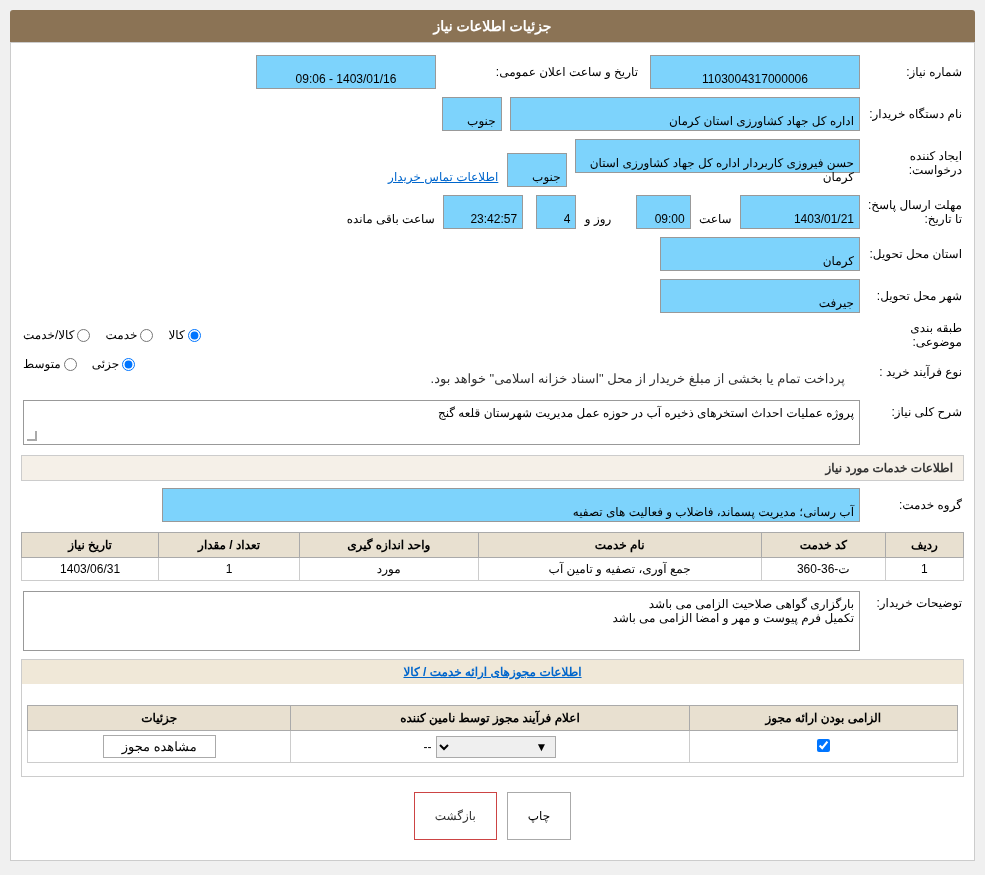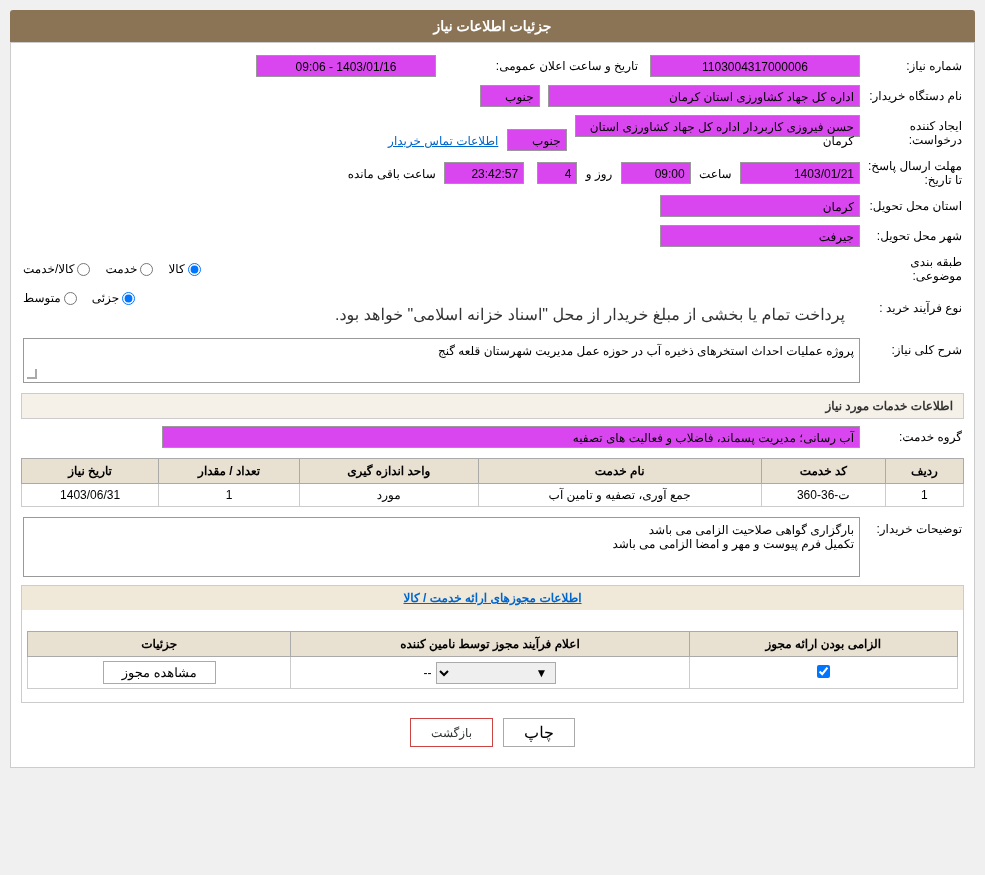--- a/index.html
+++ b/index.html
@@ -35,22 +35,22 @@
       background: #f5f0e8;
       border: 1px solid #ccc;
       padding: 5px 10px;
       font-weight: bold;
       color: #333;
       margin: 8px 0 5px 0;
       text-align: right;
     }
     .input-box {
       border: 1px solid #999;
-      background: #d946ef;
-      padding: 4px 5px;
+      background: #7dd3fc;
+      padding: 16px 5px;
       height: 22px;
       display: inline-block;
       text-align: right;
     }
     .blue-link {
       color: #0066cc;
       text-decoration: underline;
       cursor: pointer;
     }
     .radio-group {
@@ -103,24 +103,24 @@
     .bottom-buttons {
       display: flex;
       justify-content: center;
       gap: 10px;
       margin-top: 15px;
       margin-bottom: 10px;
     }
     .btn-print {
       background: white;
       border: 1px solid #aaa;
-      padding: 4px 20px;
-      cursor: pointer;
-      font-family: Tahoma, Arial, sans-serif;
-      font-size: 16px;
+      padding: 16px 20px;
+      cursor: pointer;
+      font-family: Tahoma, Arial, sans-serif;
+      font-size: 12px;
     }
     .btn-back {
       background: white;
       border: 1px solid #cc4444;
       padding: 4px 20px;
       cursor: pointer;
       font-family: Tahoma, Arial, sans-serif;
       font-size: 12px;
       color: #333;
     }
@@ -166,21 +166,21 @@
         </td>
       </tr>
     </tbody>
       </table>
 
     <table class="full-width-table" style="margin-bottom:4px;">
       <tbody>
           <tr>
         <td style="text-align:right; width:100px;">نام دستگاه خریدار:</td>
         <td>
-          <div class="input-box" style="width:312px;">اداره کل جهاد کشاورزی استان کرمان</div>
+          <div class="input-box" style="width:350px;">اداره کل جهاد کشاورزی استان کرمان</div>
           <span style="margin-right:5px; margin-left:5px;">
             <div class="input-box" style="width:60px; display:inline-block;">جنوب</div>
           </span>
         </td>
       </tr>
     </tbody>
       </table>
 
     <table class="full-width-table" style="margin-bottom:4px;">
       <tbody>
@@ -197,21 +197,21 @@
     </tbody>
       </table>
 
     <table class="full-width-table" style="margin-bottom:4px;">
       <tbody>
           <tr>
         <td style="text-align:right; width:100px;">مهلت ارسال پاسخ: تا تاریخ:</td>
         <td>
           <div class="input-box" style="width:120px;">1403/01/21</div>
           <span style="margin: 0 5px;">ساعت</span>
-          <div class="input-box" style="width:70px; display:inline-block;">09:00</div>
+          <div class="input-box" style="width:55px; display:inline-block;margin-left:16px;">09:00</div>
           <span style="margin: 0 5px; text-align: right;">روز و</span>
           <div class="input-box" style="width:40px; display:inline-block;">4</div>
           <span style="margin: 0 5px;"></span>
           <div class="input-box" style="width:80px; display:inline-block;">23:42:57</div>
           <span style="margin-right:5px;">ساعت باقی مانده</span>
         </td>
       </tr>
     </tbody>
       </table>
 
@@ -269,21 +269,21 @@
           <span class="radio-group">
             <span class="radio-item">
               <input type="radio" name="purchase" style="">
               <span>متوسط</span>
             </span>
             <span class="radio-item">
               <input type="radio" name="purchase" checked="" style="">
               <span>جزئی</span>
             </span>
           </span>
-          <span style="margin-right:15px; color:#333; font-size:16px;">پرداخت تمام یا بخشی از مبلغ خریدار از محل "اسناد خزانه اسلامی" خواهد بود.</span>
+          <span style="margin-right:15px; color:#333; font-size:13px;">پرداخت تمام یا بخشی از مبلغ خریدار از محل "اسناد خزانه اسلامی" خواهد بود.</span>
         </td>
       </tr>
     </tbody>
       </table>
 
     <div style="height:6px;"></div>
 
     <table class="full-width-table" style="margin-bottom:6px;">
       <tbody>
           <tr>

